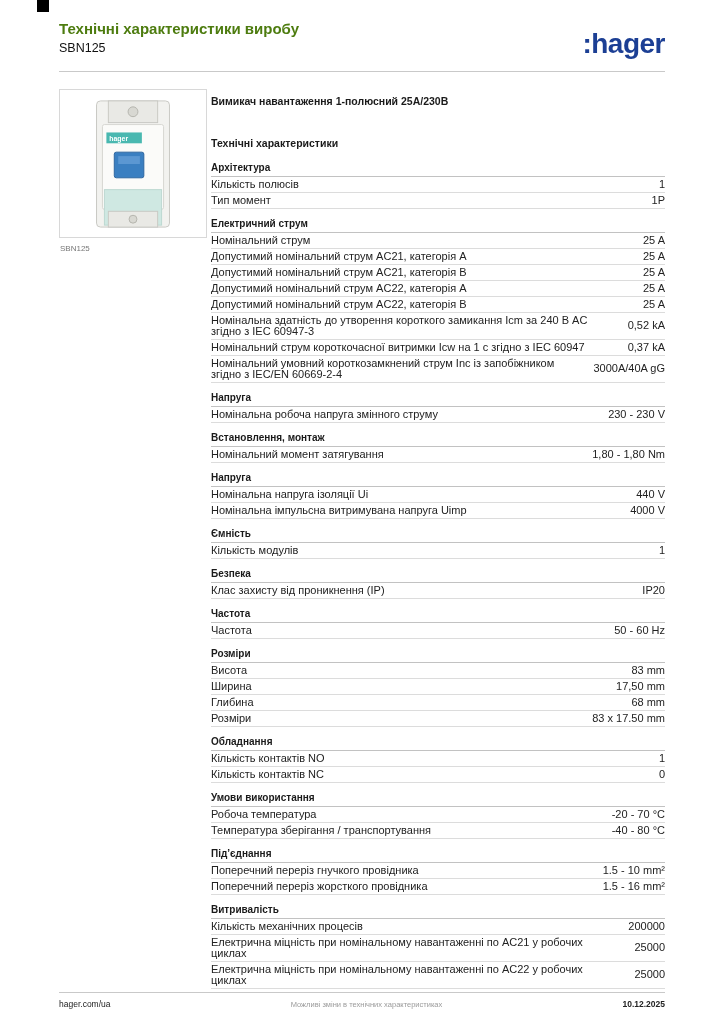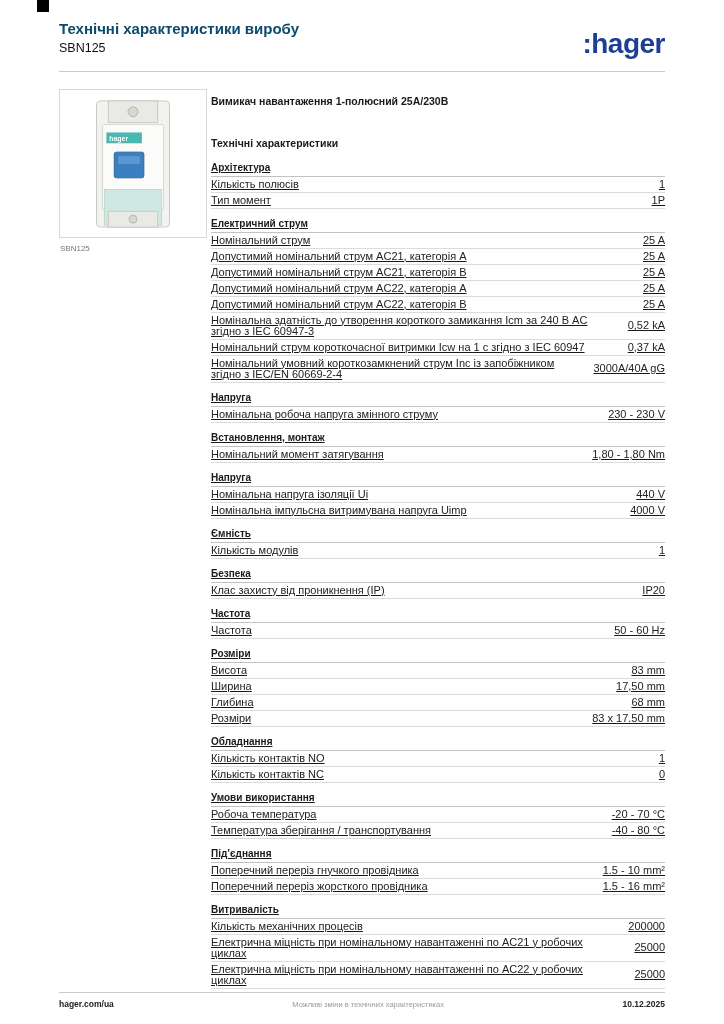--- a/index.html
+++ b/index.html
@@ -3,55 +3,55 @@
 <meta charset="utf-8">
 <style>
   html, body { margin:0; padding:0; background:#ffffff; }
   .page {
     position:relative; width:724px; height:1024px; background:#ffffff;
     font-family:"Liberation Sans", sans-serif; color:#1a1a1a; overflow:hidden;
   }
   .crop-mark { position:absolute; left:37px; top:0; width:12px; height:12px; background:#000; }
 
   .page-header { position:absolute; left:59px; right:59px; top:20px; }
-  .header-title { font-size:15px; font-weight:bold; color:#0c4a6e; }
+  .header-title { font-size:15px; font-weight:bold; color:#4d7c0f; }
   .header-subtitle { font-size:12.5px; color:#111; margin-top:4px; }
   .logo { position:absolute; right:0; top:-4px; font-size:28px; font-weight:bold; color:#1c3f94; letter-spacing:-0.5px;margin-top:12px; }
 
   .header-rule { position:absolute; left:59px; right:59px; top:71px; border-top:1px solid #c9c9c9; }
 
   .product-box {
     position:absolute; left:59px; top:89px; width:146px; height:147px;
     border:1px solid #d8d8d8; background:#fff;
     display:flex; align-items:center; justify-content:center;
   }
   .product-caption { position:absolute; left:60px; top:244px; font-size:8px; color:#777; }
 
   .main { position:absolute; left:211px; top:95px; width:454px; }
   .product-title { font-size:10.5px; font-weight:bold; }
   .spec-heading { font-size:10.5px; font-weight:bold; margin-top:30px; }
-  .sections { margin-top:4px;text-decoration:underline; }
+  .sections { margin-top:4px; }
   .section-title {
     font-size:10px; font-weight:bold; color:#1a1a1a;
     padding:9px 0 3px 0; border-bottom:1px solid #c2c2c2;
   }
   .spec-row {
     display:flex; justify-content:space-between; align-items:center; gap:26px;
     padding:1.5px 0; min-height:12px; border-bottom:1px solid #dcdcdc;
     font-size:11px; line-height:11.5px; color:#222;
   }
   .spec-row .label { flex:1; }
   .spec-row .value { white-space:nowrap; text-align:right; }
 
   .footer-rule { position:absolute; left:59px; right:59px; top:992px; border-top:1px solid #c9c9c9; }
   .footer {
     position:absolute; left:59px; right:59px; top:999px;
     display:flex; justify-content:space-between; align-items:baseline;
   }
-  .footer-left { font-size:8.5px; font-weight:bold; color:#222; }
+  .footer-left { font-size:8.5px; font-weight:normal; color:#222; }
   .footer-center { font-size:7.5px; color:#9a9a9a; }
   .footer-right { font-size:8.5px; font-weight:bold; color:#222; }
 </style>
 </head>
 <body>
 
 <div class="page">
 
   <div class="crop-mark"></div>
 

